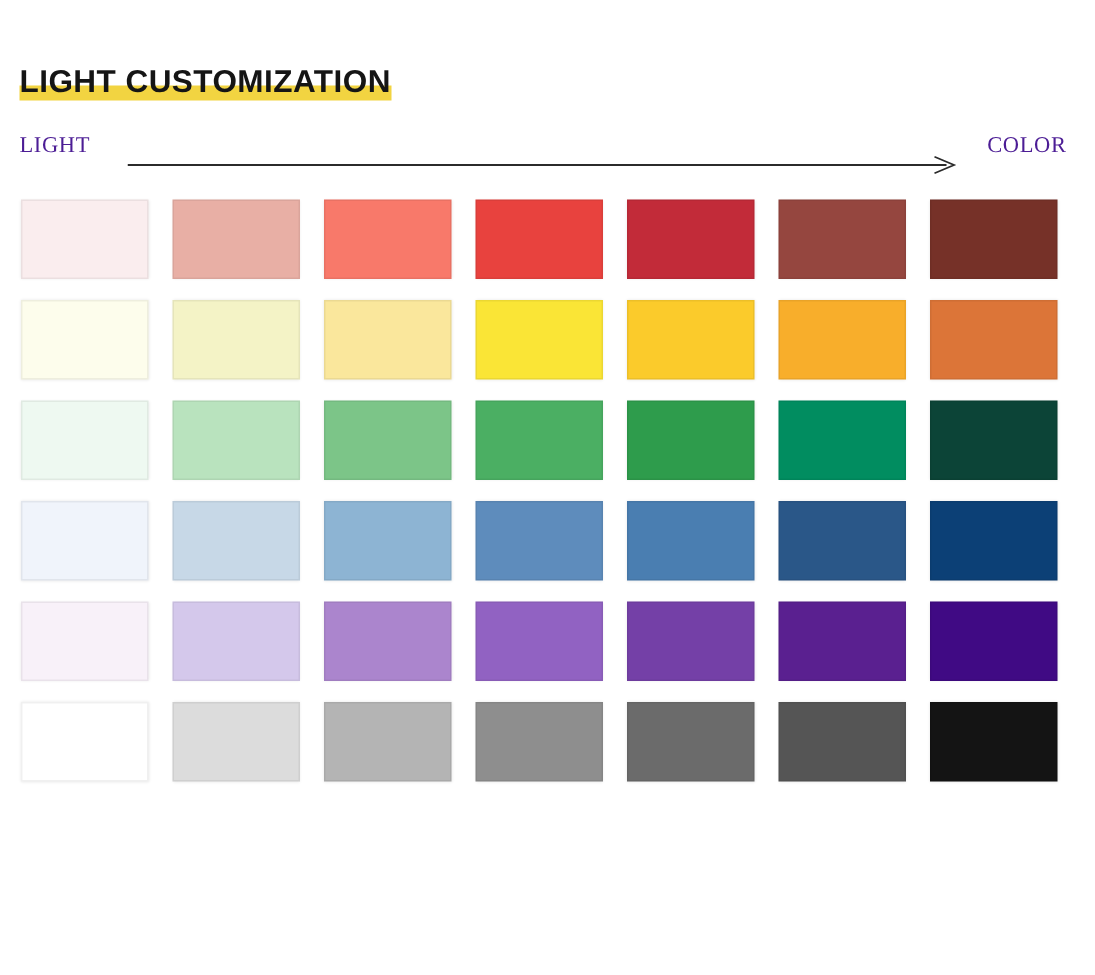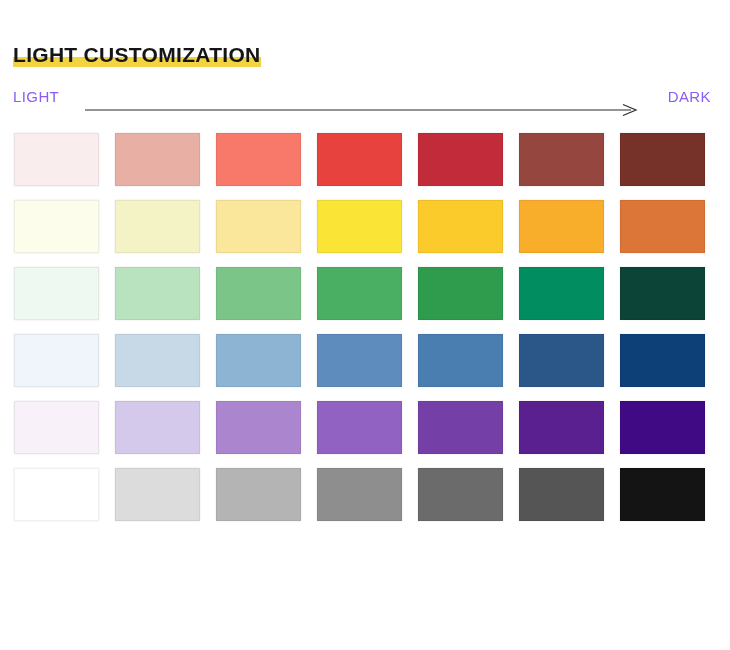--- a/index.html
+++ b/index.html
@@ -55,24 +55,24 @@
   .scale-row {
     position: absolute;
     left: 0;
     top: 86px;
     width: 730px;
     height: 34px;
   }
   .scale-label {
     position: absolute;
     top: 0;
-    font-family: Liberation Sans, sans-serif;
+    font-family: Liberation Serif, serif;
     font-size: 15px;
     font-weight: normal;
-    color: #8b5cf6;
+    color: #4c1d95;
     letter-spacing: 0.4px;
     line-height: 22px;
   }
   .scale-label.light { left: 13px; }
   .scale-label.dark  { right: 19px; }
 
   .scale-arrow {
     position: absolute;
     left: 85px;
     top: 17px;
@@ -110,21 +110,21 @@
     <span class="title-highlight" style="background: rgb(242, 212, 65);"></span>
     <span class="title-text">LIGHT CUSTOMIZATION</span>
   </div>
 
   <div class="scale-row">
     <span class="scale-label light">LIGHT</span>
     <svg class="scale-arrow" viewBox="0 0 555 14" xmlns="http://www.w3.org/2000/svg">
       <line x1="0" y1="7" x2="546" y2="7" stroke="#2b2b2b" stroke-width="1.2"></line>
       <polyline points="538,1.5 551,7 538,12.5" fill="none" stroke="#2b2b2b" stroke-width="1.2"></polyline>
     </svg>
-    <span class="scale-label dark">DARK</span>
+    <span class="scale-label dark">COLOR</span>
   </div>
 
   <div class="grid">
     <div class="grid-row">
         <div class="swatch-cell" title="#FAEDEE" style="background: rgb(250, 237, 238);"></div>
         <div class="swatch-cell" title="#E8AFA5" style="background: rgb(232, 175, 165);"></div>
         <div class="swatch-cell" title="#F8796A" style="background: rgb(248, 121, 106);"></div>
         <div class="swatch-cell" title="#E8423E" style="background: rgb(232, 66, 62);"></div>
         <div class="swatch-cell" title="#C22B39" style="background: rgb(194, 43, 57);"></div>
         <div class="swatch-cell" title="#95463F" style="background: rgb(149, 70, 63);"></div>

